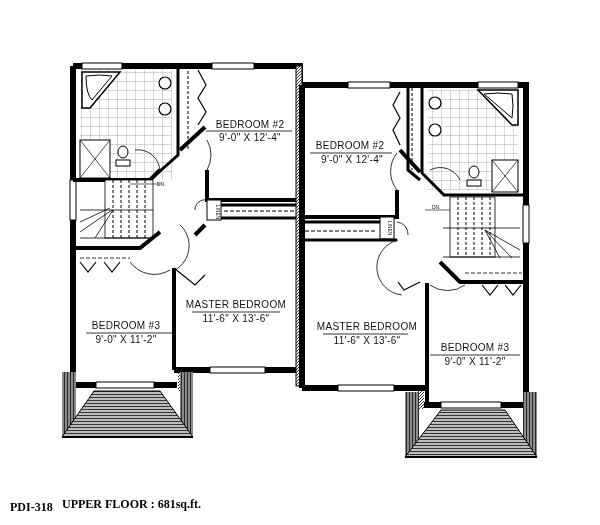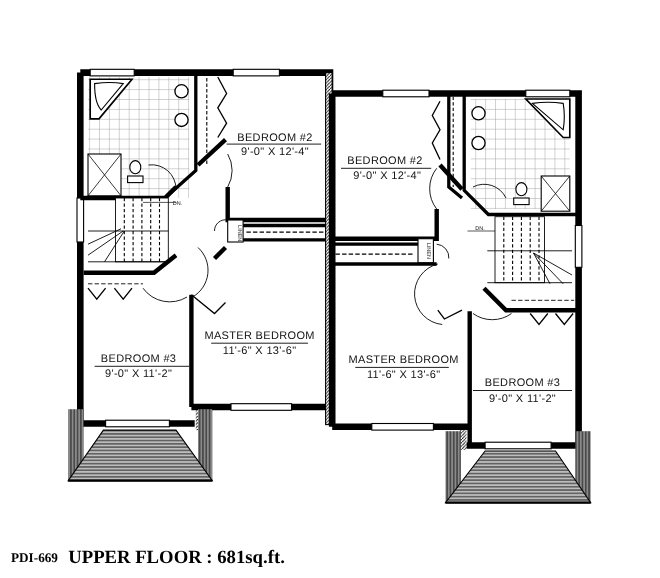--- a/index.html
+++ b/index.html
@@ -3,21 +3,21 @@
 <meta charset="utf-8">
 <style>
   html, body { margin: 0; padding: 0; background: #ffffff; }
   body { width: 600px; height: 525px; position: relative; overflow: hidden; font-family: "Liberation Sans", sans-serif; }
   svg { position: absolute; left: 0; top: 0; }
   .room-label { font-family: "Liberation Sans", sans-serif; font-size: 10px; fill: #111; letter-spacing: 0.3px; }
   .dim-label { font-family: "Liberation Sans", sans-serif; font-size: 10px; fill: #111; letter-spacing: 0.3px; }
   .tiny-label { font-family: "Liberation Sans", sans-serif; font-size: 5px; fill: #111; }
   .caption { position: absolute; top: 497px; font-family: "Liberation Serif", serif; font-weight: bold; color: #000; white-space: nowrap; }
   .caption.code { left: 10px; font-size: 12px; top: 500px; }
-  .caption.floor { left: 62px; font-size: 17px; }
+  .caption.floor { left: 62px; font-size: 12px; }
 </style>
 </head>
 <body>
 
 <svg width="600" height="525" viewBox="0 0 600 525">
   <defs>
     <pattern id="tiles" width="9" height="9" patternUnits="userSpaceOnUse">
       <rect width="9" height="9" fill="#fff"></rect>
       <path d="M0 0 H9 M0 0 V9" stroke="#9a9a9a" stroke-width="0.8"></path>
     </pattern>
@@ -201,14 +201,14 @@
 
   <text class="room-label" x="367" y="330" text-anchor="middle">MASTER BEDROOM</text>
   <line x1="323" y1="334" x2="408" y2="334" stroke="#000" stroke-width="0.8"></line>
   <text class="dim-label" x="367" y="344" text-anchor="middle">11'-6" X 13'-6"</text>
 
   <text class="room-label" x="475" y="351" text-anchor="middle">BEDROOM #3</text>
   <line x1="430" y1="355" x2="520" y2="355" stroke="#000" stroke-width="0.8"></line>
   <text class="dim-label" x="475" y="365" text-anchor="middle">9'-0" X 11'-2"</text>
 </svg>
 
-<div class="caption code">PDI-669</div>
+<div class="caption code">PDI-318</div>
 <div class="caption floor">UPPER FLOOR : 681sq.ft.</div>
 
 </body></html>

